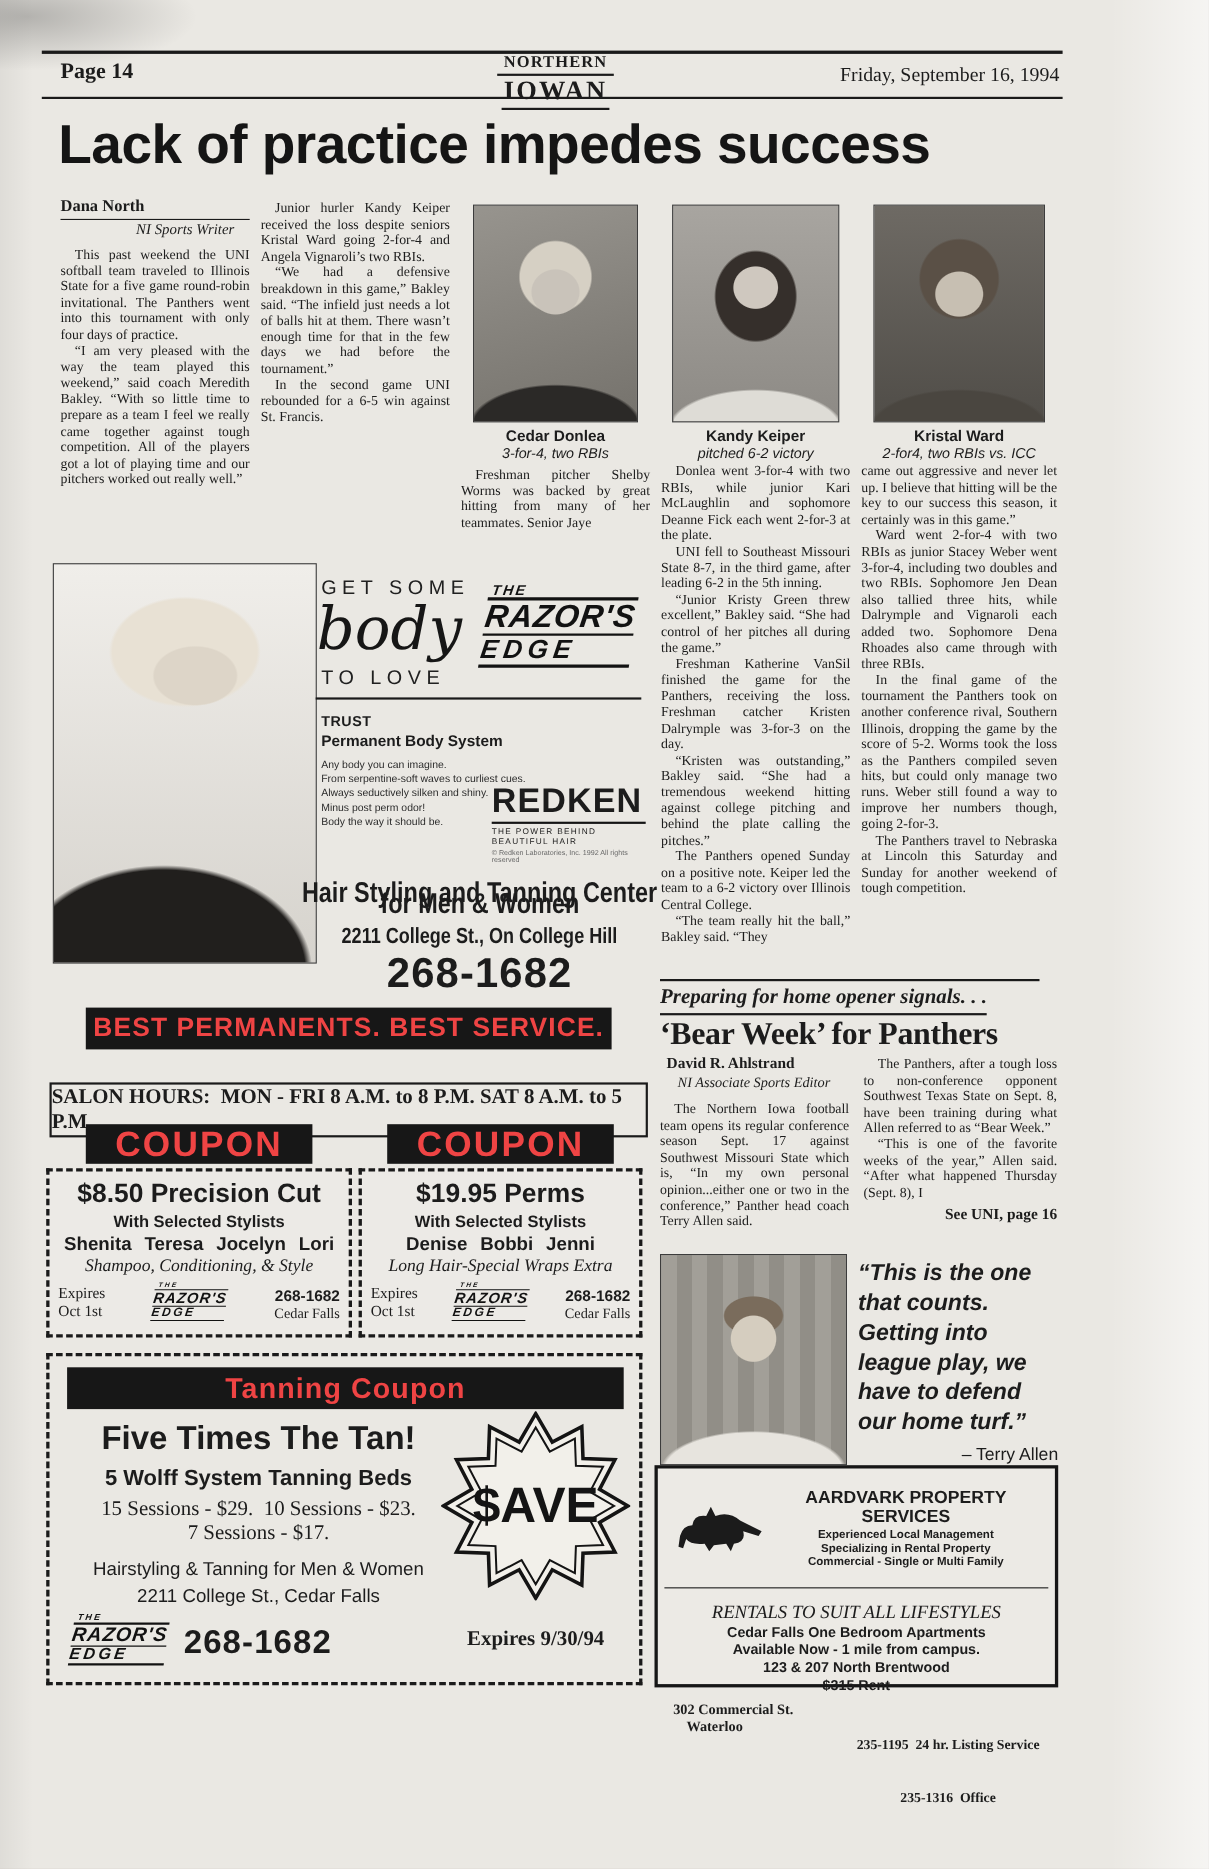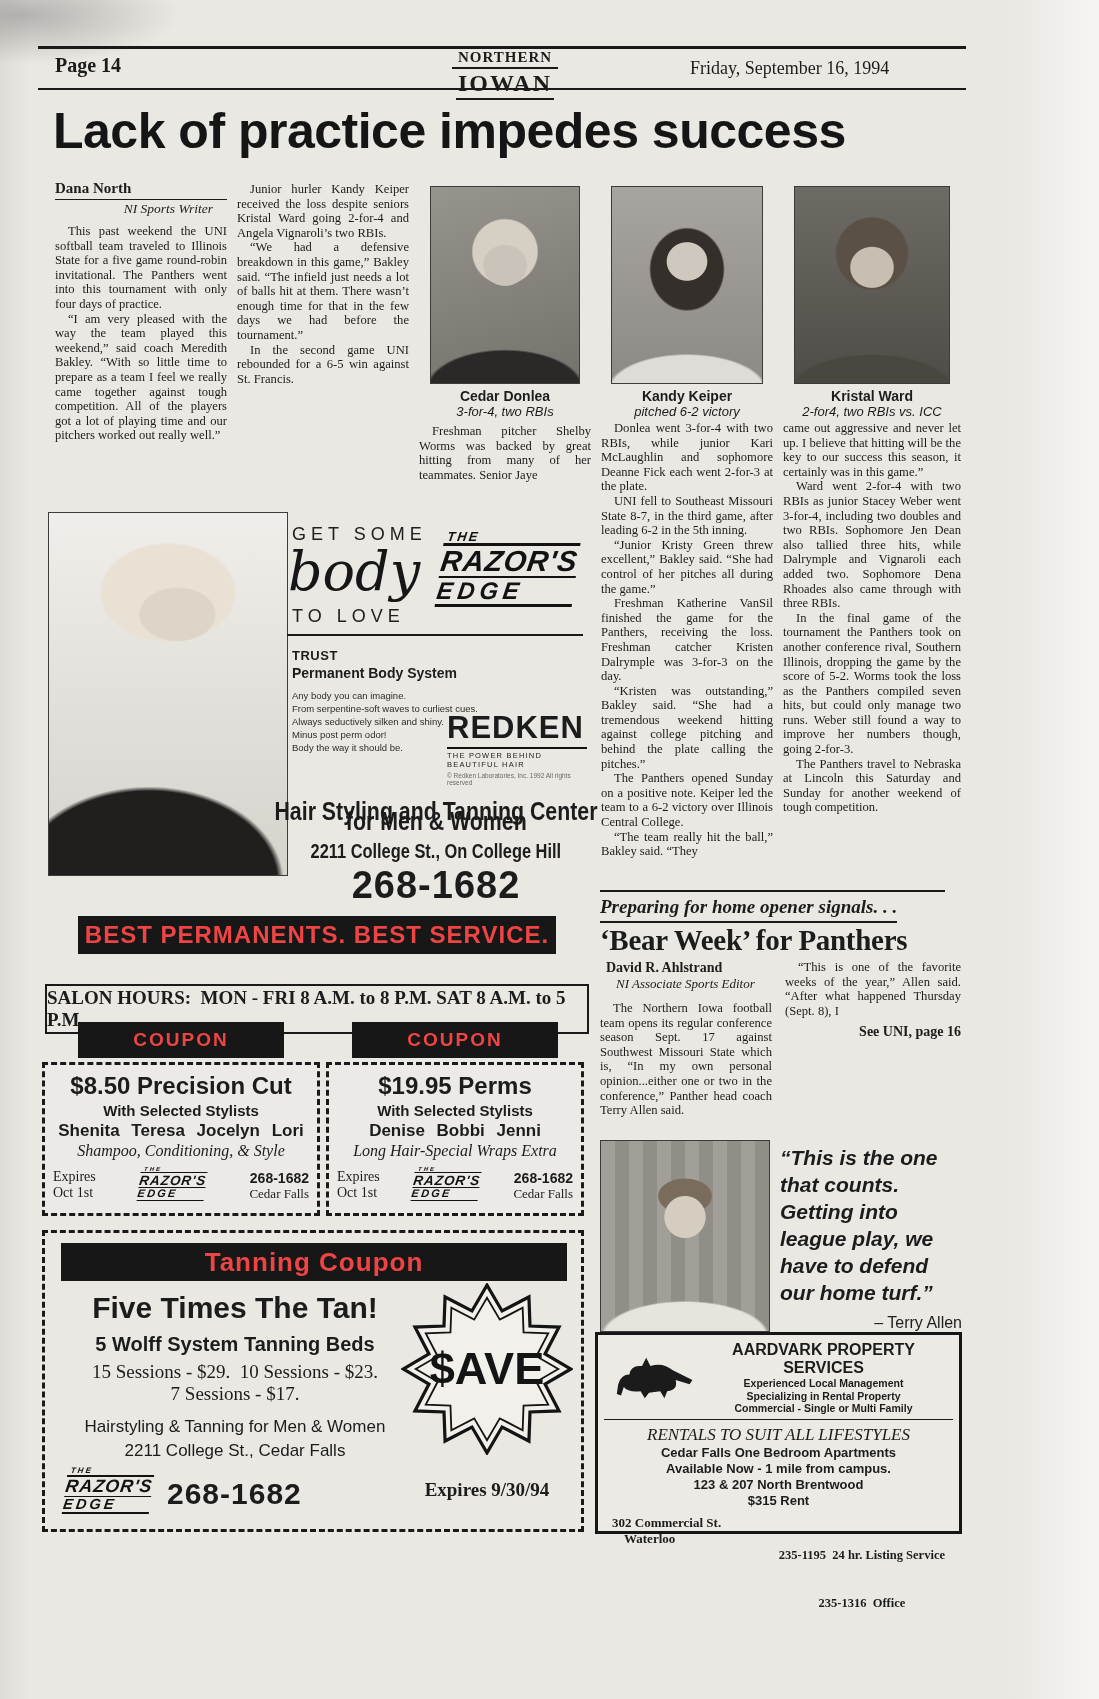--- a/index.html
+++ b/index.html
@@ -11,21 +11,21 @@
       #eae8e3;
     font-family:"Liberation Serif",serif;}
   .abs{position:absolute;}
   .rule{background:#1a1a1a;}
 
   
   .mh-page{font:bold 20px "Liberation Serif",serif;}
   .mh-center{text-align:center;}
   .mh-top{font:bold 15px "Liberation Serif",serif;letter-spacing:1px;display:inline-block;border-bottom:2px solid #1a1a1a;padding:0 6px 1px;}
   .mh-bottom{font:bold 24px "Liberation Serif",serif;letter-spacing:2px;display:inline-block;border-bottom:2px solid #1a1a1a;padding:0 2px 1px;margin-top:1px;}
-  .mh-date{font:18px "Liberation Serif",serif;}
+  .mh-date{font:18px "Liberation Serif",serif;text-align:right;}
 
   
   .headline{font:bold 50px "Liberation Sans",sans-serif;letter-spacing:-.5px;white-space:nowrap;color:#151515;}
   .byline-name{font:bold 15px "Liberation Serif",serif;border-bottom:1.5px solid #1a1a1a;padding-bottom:2px;}
   .byline-title{font:italic 13.5px "Liberation Serif",serif;text-align:right;padding-right:14px;margin-top:1px;}
   .bodycol{font-size:12.6px;line-height:14.6px;text-align:justify;}
   .bodycol p{margin:0;text-indent:13px;}
   .bodycol p.cont{text-indent:0;}
   .photo{border:1px solid #3c3c3c;}
   .figcap-name{font:bold 14px "Liberation Sans",sans-serif;text-align:center;margin-top:4px;}
@@ -75,21 +75,21 @@
   .cwrap{display:flex;justify-content:center;}
   .condense{transform:scaleX(.82);transform-origin:center;white-space:nowrap;display:inline-block;}
   .cline{font:bold 26px "Liberation Sans",sans-serif;}
   .caddr{font:bold 20px "Liberation Sans",sans-serif;}
   .cphone{font:bold 38px "Liberation Sans",sans-serif;text-align:center;letter-spacing:1px;}
   .bar{background:#171717;color:#ef4444;display:flex;align-items:center;justify-content:center;font-family:"Liberation Sans",sans-serif;font-weight:bold;}
   .bestbar{font-size:24px;letter-spacing:1px;}
   .hoursbox{border:2px solid #1a1a1a;display:flex;align-items:center;justify-content:center;font:bold 19px "Liberation Serif",serif;white-space:pre-wrap;}
 
   
-  .cbar{font-size:19px;letter-spacing:2px;}
+  .cbar{font-size:32px;letter-spacing:2px;}
   .coupon-box{border:3px dashed #1a1a1a;background:rgba(255,255,255,.12);text-align:center;padding-top:7px;box-sizing:border-box;}
   .cp-title{font:bold 24px "Liberation Sans",sans-serif;}
   .cp-sub{font:bold 15px "Liberation Sans",sans-serif;margin-top:2px;}
   .cp-names{font:bold 17px "Liberation Sans",sans-serif;word-spacing:7px;margin-top:2px;}
   .cp-tag{font:italic 16px "Liberation Serif",serif;margin-top:1px;}
   .cp-foot{display:flex;justify-content:space-between;align-items:flex-end;padding:6px 8px 0;text-align:left;}
   .cp-exp{font:14px "Liberation Serif",serif;line-height:16px;}
   .cp-right{text-align:right;font:13px "Liberation Serif",serif;line-height:15px;}
   .cp-phone{font:bold 14px "Liberation Sans",sans-serif;}
 
@@ -107,21 +107,21 @@
   .bw-headline{font:bold 29px "Liberation Serif",serif;letter-spacing:-.3px;white-space:nowrap;}
   .bwb-name{font:bold 14px "Liberation Serif",serif;padding-left:6px;}
   .bwb-title{font:italic 13px "Liberation Serif",serif;padding-left:16px;}
   .bw-byline{margin-bottom:9px;}
   .jump{font:bold 14px "Liberation Serif",serif;text-align:right;margin-top:6px;}
   .pullquote{font:bold italic 21px "Liberation Sans",sans-serif;line-height:27px;}
   .pq-attr{font:16px "Liberation Sans",sans-serif;text-align:right;margin-top:8px;}
 
   
   .aard-box{border:3px solid #161616;box-sizing:border-box;background:rgba(255,255,255,.1);}
-  .aard-top{display:flex;align-items:center;gap:6px;padding:6px 10px 4px;border-bottom:1.5px solid #1a1a1a;margin:0 6px;}
+  .aard-top{display:flex;align-items:center;gap:6px;padding:6px 10px 16px;border-bottom:1.5px solid #1a1a1a;margin:12px 6px;}
   .aard-title{font:bold 16px "Liberation Sans",sans-serif;}
   .aard-sub{font:bold 10.5px "Liberation Sans",sans-serif;line-height:12.5px;}
   .aard-headblock{flex:1;text-align:center;}
   .aard-tag{font:italic 17px "Liberation Serif",serif;text-align:center;margin-top:5px;}
   .aard-line{font:bold 13px "Liberation Sans",sans-serif;text-align:center;line-height:16px;}
   .aard-foot{display:flex;justify-content:space-between;padding:6px 14px 0;}
   .aard-addr{font:bold 13px "Liberation Serif",serif;line-height:16px;}
   .aard-addr .ind{padding-left:12px;}
   .aard-phones{font:bold 12.5px "Liberation Serif",serif;line-height:16px;text-align:center;white-space:pre-wrap;}
 </style>
@@ -311,20 +311,21 @@
   <div class="abs bw-headline" style="left:600px;top:924px;">‘Bear Week’ for Panthers</div>
 
   <div class="abs bodycol" style="left:600px;top:960px;width:172px;">
     <div class="bw-byline">
       <div class="bwb-name">David R. Ahlstrand</div>
       <div class="bwb-title">NI Associate Sports Editor</div>
     </div>
     <p>The Northern Iowa football team opens its regular conference season Sept. 17 against Southwest Missouri State which is, “In my own personal opinion...either one or two in the conference,” Panther head coach Terry Allen said.</p>
   </div>
   <div class="abs bodycol" style="left:785px;top:960px;width:176px;">
+    <p>The Panthers, after a tough loss to non-conference opponent Southwest Texas State on Sept. 8, have been training during what Allen referred to as “Bear Week.”</p>
     <p>“This is one of the favorite weeks of the year,” Allen said. “After what happened Thursday (Sept. 8), I</p>
     <div class="jump">See UNI, page 16</div>
   </div>
 
   <div class="abs photo ph-terry" style="left:600px;top:1140px;width:168px;height:190px;"></div>
 
   <div class="abs" style="left:780px;top:1144px;width:182px;">
     <div class="pullquote">“This is the one that counts. Getting into league play, we have to defend our home turf.”</div>
     <div class="pq-attr">– Terry Allen</div>
   </div>

